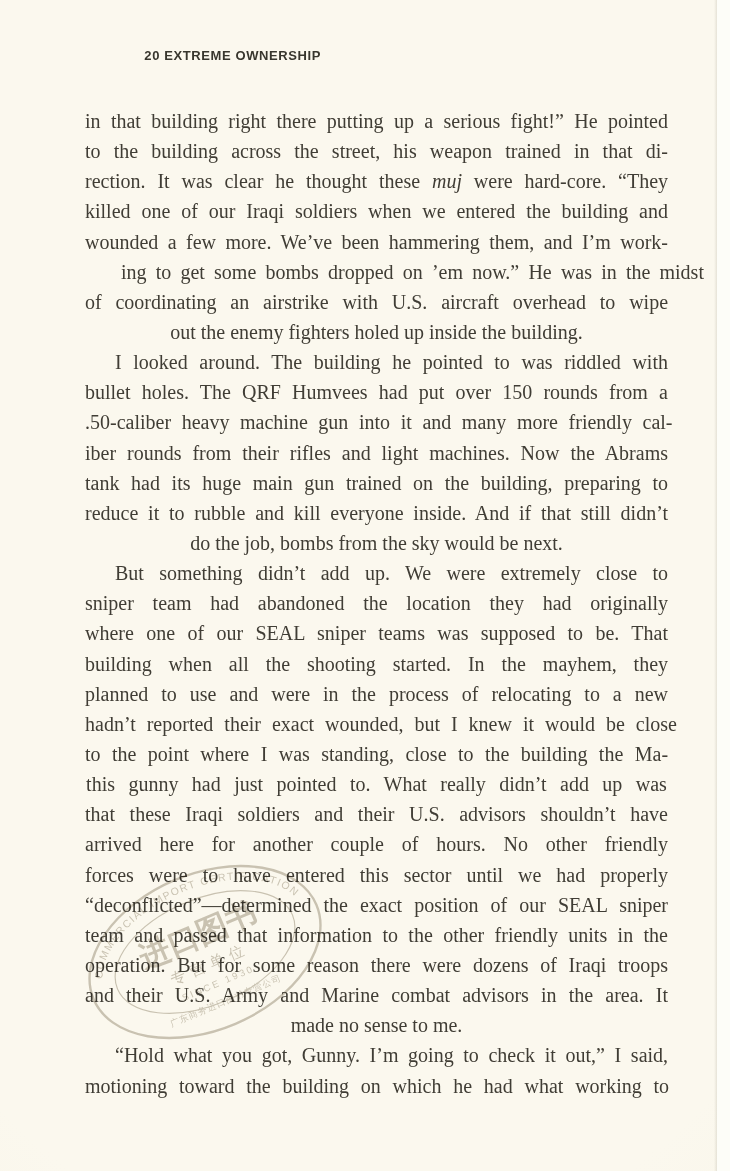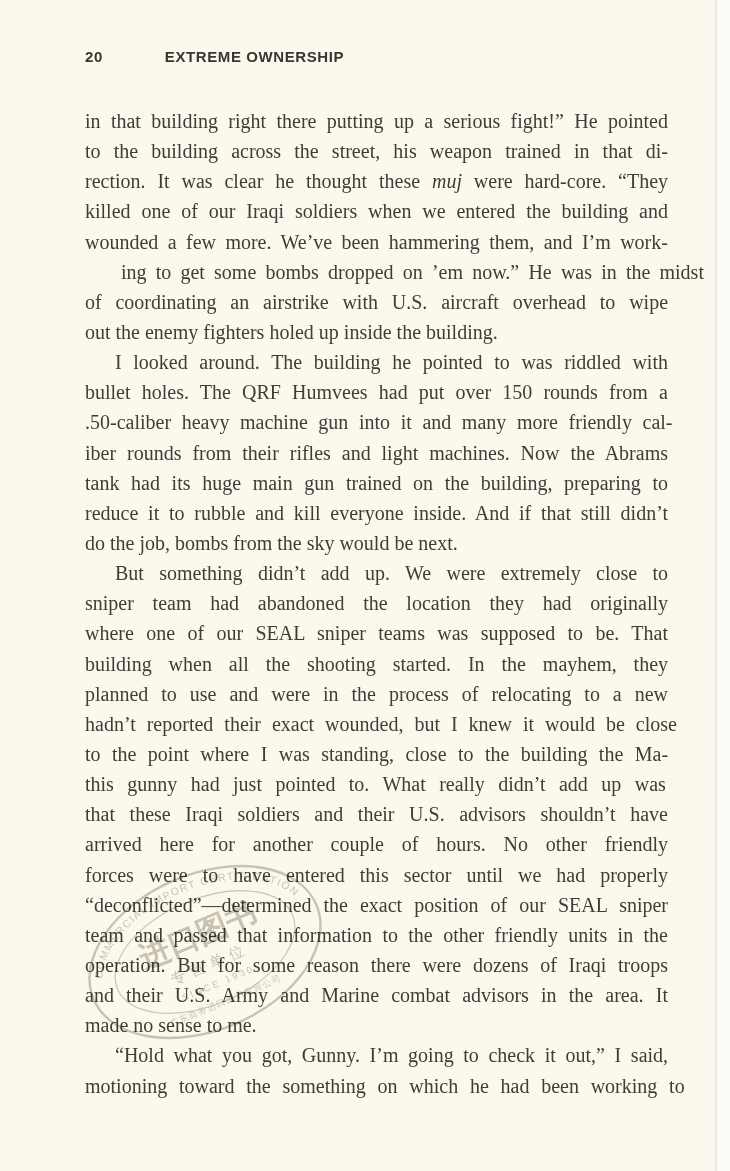--- a/index.html
+++ b/index.html
@@ -15,27 +15,27 @@
     position:absolute;top:0;right:0;width:13px;height:100%;
     background:#fdfdf8;
   }
   .page-seam{
     position:absolute;top:0;right:13px;width:3px;height:100%;
     background:linear-gradient(to right, rgba(120,113,92,0), rgba(120,113,92,0.16));
   }
   .page-header{
     position:absolute;top:48px;left:85px;
     font-family:"Liberation Sans","DejaVu Sans",sans-serif;
-    font-weight:bold;font-size:15px;letter-spacing:0.6px;
-    color:#38362e;white-space:nowrap;
+    font-weight:bold;font-size:13px;letter-spacing:0.6px;
+    color:#38362e;white-space:nowrap;text-align:right;
   }
   .page-number{display:inline-block;width:75px;}
   .body-text{
     position:absolute;top:106px;left:85px;width:583px;
-    font-size:20px;line-height:30.15px;color:#403d35;
+    font-size:20px;line-height:30.15px;color:#403d35;text-align:center;
   }
   .text-line{white-space:nowrap;height:30.15px;overflow:visible;}
   .line-text{display:inline;}
   .ind{display:inline-block;width:30px;}
   i{font-style:italic;}
   .watermark{
     position:absolute;left:78px;top:870px;width:254px;height:164px;
     transform:rotate(-23deg);
     color:#968c77;opacity:0.48;
     mix-blend-mode:multiply;
@@ -80,21 +80,21 @@
       <div class="text-line justify"><span class="line-text" style="word-spacing: 8.43px;">this gunny had just pointed to. What really didn’t add up was</span></div>
       <div class="text-line justify"><span class="line-text" style="word-spacing: 9.58px;">that these Iraqi soldiers and their U.S. advisors shouldn’t have</span></div>
       <div class="text-line justify"><span class="line-text" style="word-spacing: 12.82px;">arrived here for another couple of hours. No other friendly</span></div>
       <div class="text-line justify"><span class="line-text" style="word-spacing: 9.98px;">forces were to have entered this sector until we had properly</span></div>
       <div class="text-line justify"><span class="line-text" style="word-spacing: 6.99px;">“deconflicted”—determined the exact position of our SEAL sniper</span></div>
       <div class="text-line justify"><span class="line-text" style="word-spacing: 5.38px;">team and passed that information to the other friendly units in the</span></div>
       <div class="text-line justify"><span class="line-text" style="word-spacing: 6.71px;">operation. But for some reason there were dozens of Iraqi troops</span></div>
       <div class="text-line justify"><span class="line-text" style="word-spacing: 7.15px;">and their U.S. Army and Marine combat advisors in the area. It</span></div>
       <div class="text-line"><span class="line-text">made no sense to me.</span></div>
       <div class="text-line justify"><span class="line-text" style="word-spacing: 4.63px;"><span class="ind"></span>“Hold what you got, Gunny. I’m going to check it out,” I said,</span></div>
-      <div class="text-line justify"><span class="line-text" style="word-spacing: 6.75px;">motioning toward the something on which he had been working to</span></div>
+      <div class="text-line justify"><span class="line-text" style="word-spacing: 6.75px;">motioning toward the building on which he had what working to</span></div>
     </div>
 
   <div class="watermark">
     <svg viewBox="0 0 254 164" width="254" height="164">
       <ellipse cx="127" cy="82" rx="121" ry="78" stroke-width="2.4"></ellipse>
       <ellipse cx="127" cy="82" rx="95" ry="53" stroke-width="1.2"></ellipse>
       <path id="arcTop" d="M 19 82 A 108 64 0 0 1 235 82" fill="none"></path>
       <text font-size="10.5" letter-spacing="1.5" font-family="Liberation Sans, DejaVu Sans, sans-serif">
         <textPath href="#arcTop" startOffset="50%" text-anchor="middle">COMMERCIAL IMPORT CERTIFICATION</textPath>
       </text>

